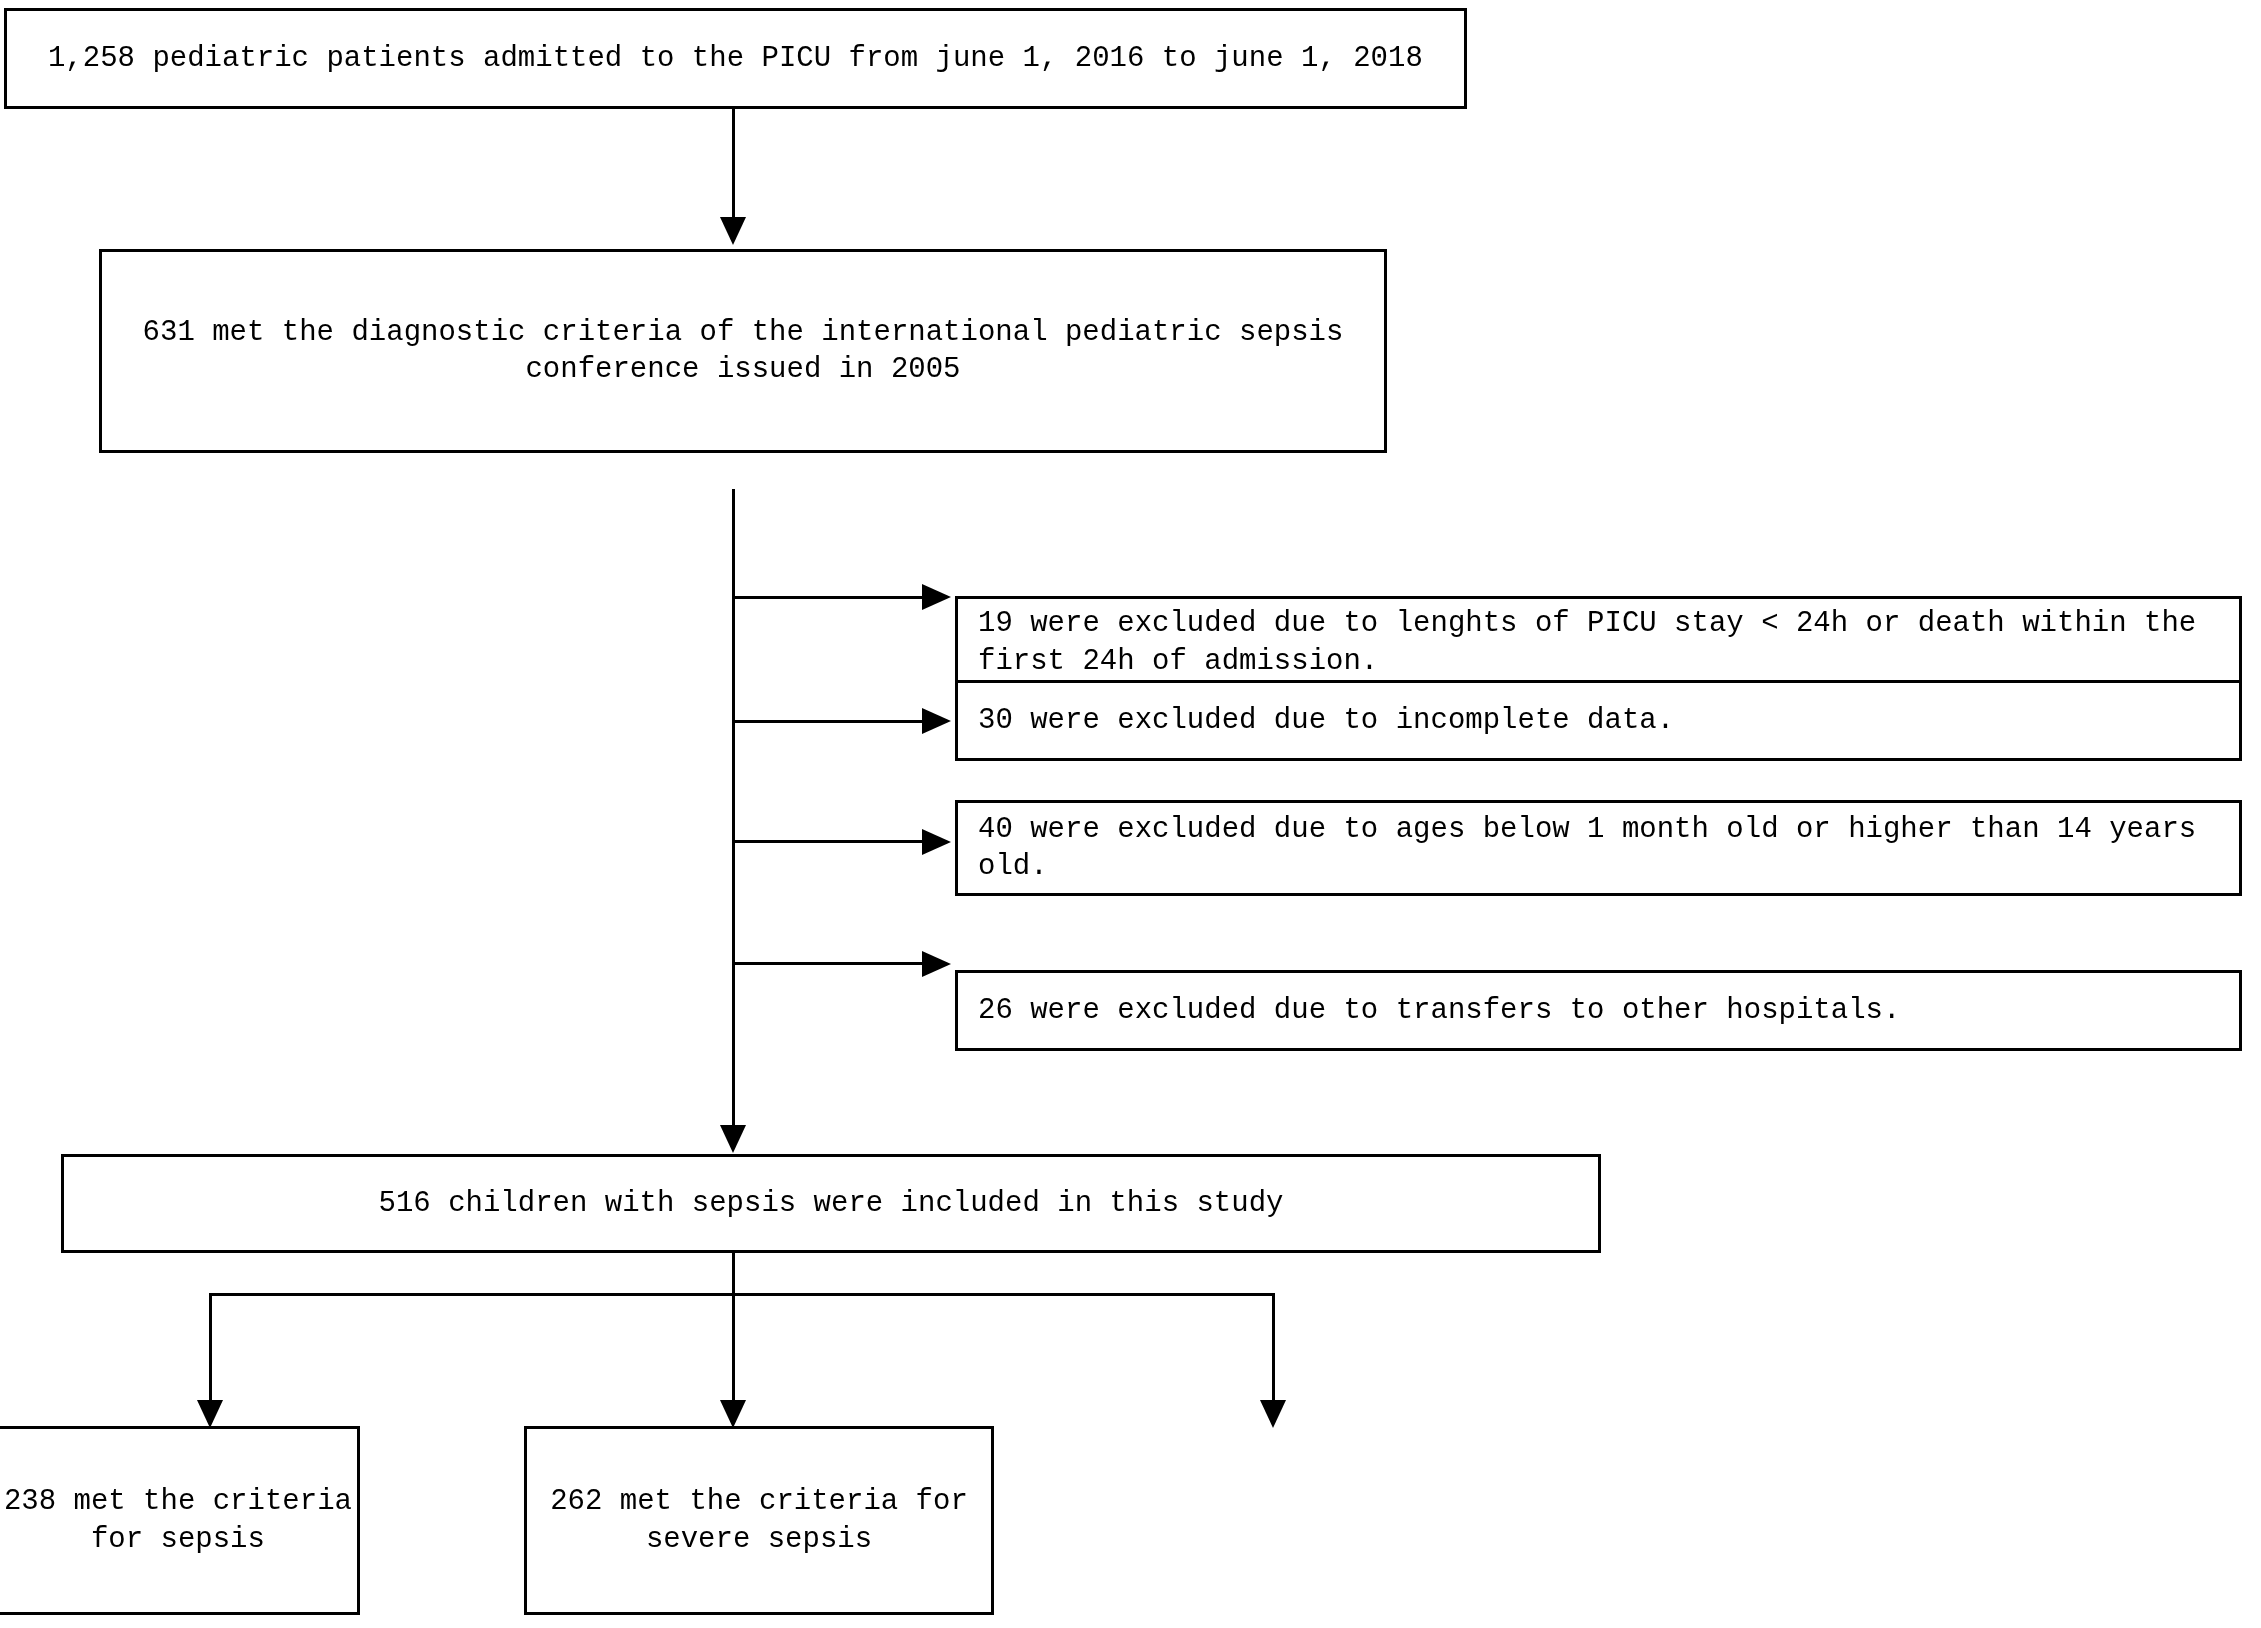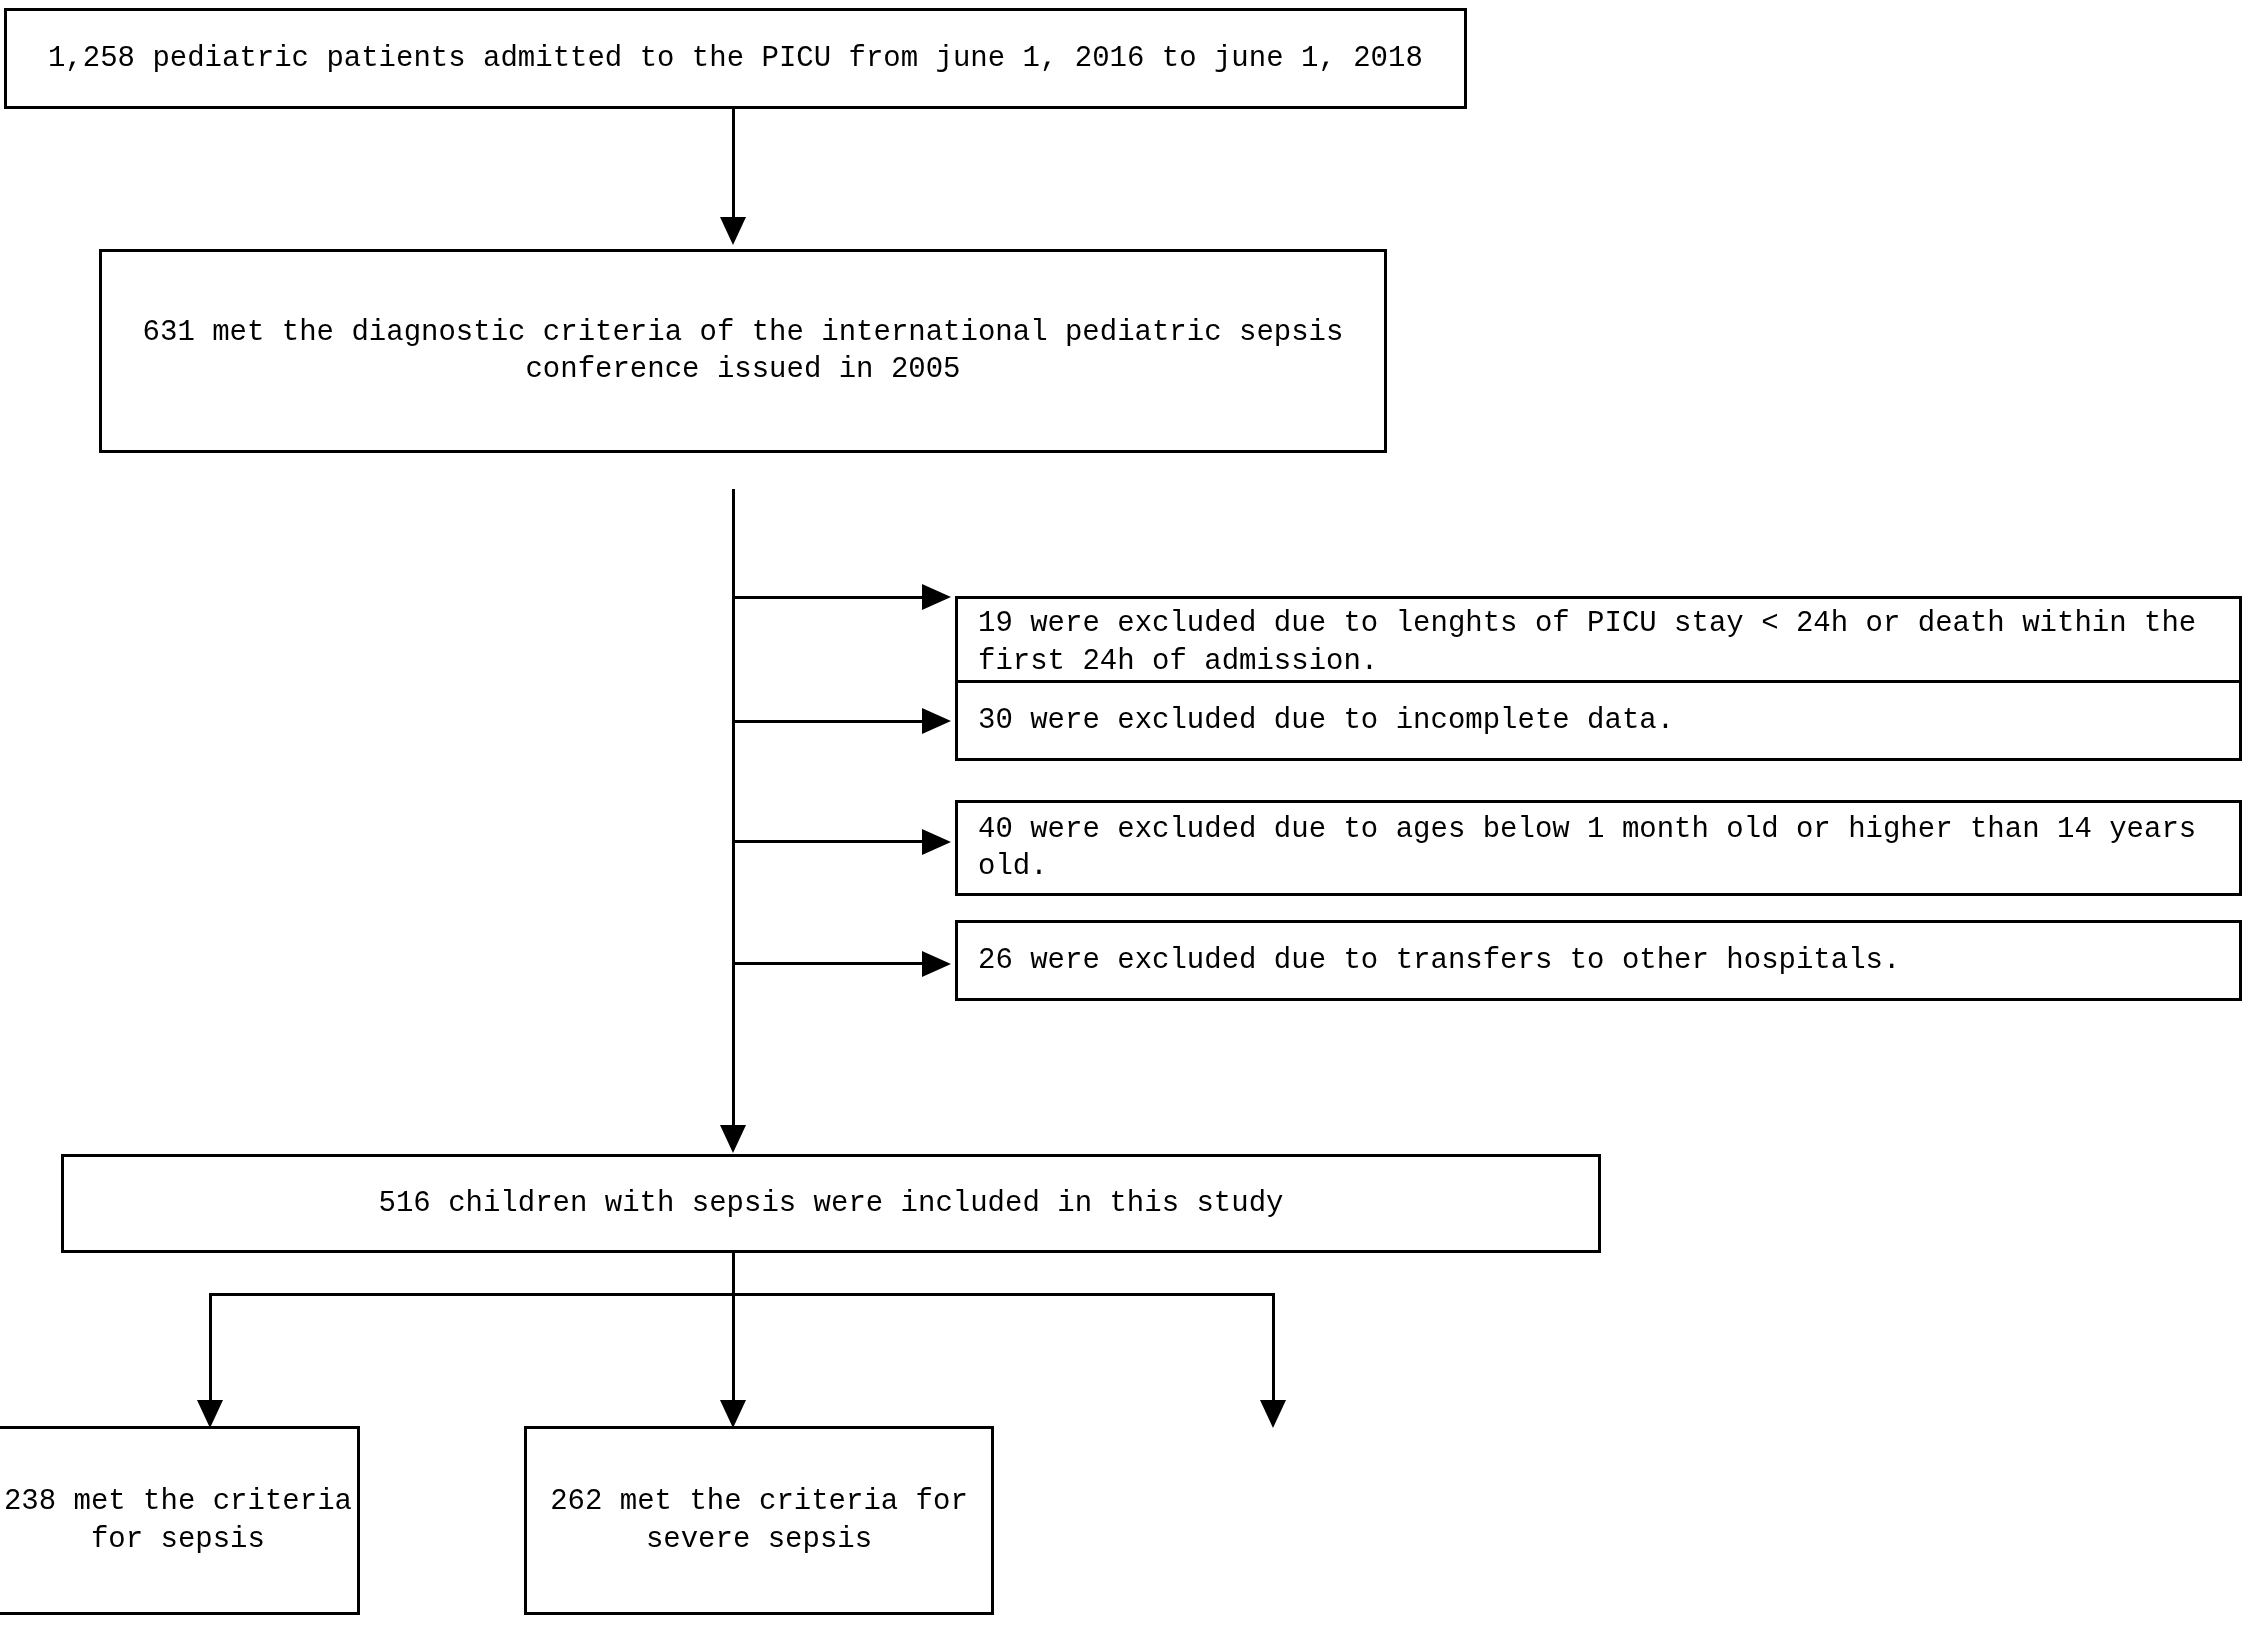--- a/index.html
+++ b/index.html
@@ -97,21 +97,21 @@
   </div>
 
   <div class="hline" style="left:734px; top:840px; width:188px;"></div>
   <div class="arrow-right" style="left:922px; top:829px;"></div>
   <div class="node left-txt" style="left:955px; top:800px; width:1287px; height:96px;">
     <span class="txt">40 were excluded due to ages below 1 month old or higher than 14 years old.</span>
   </div>
 
   <div class="hline" style="left:734px; top:962px; width:188px;"></div>
   <div class="arrow-right" style="left:922px; top:951px;"></div>
-  <div class="node left-txt" style="left:955px; top:920px; width:1287px; height:81px;">
+  <div class="node left-txt" style="left:955px; top:970px; width:1287px; height:81px;">
     <span class="txt">26 were excluded due to transfers to other hospitals.</span>
   </div>
 
   <div class="node center-txt" style="left:61px; top:1154px; width:1540px; height:99px;">
     <span class="txt">516 children with sepsis were included in this study</span>
   </div>
 
   <div class="vline" style="left:732px; top:1253px; height:147px;"></div>
 
   <div class="hline" style="left:209px; top:1293px; width:1065px;"></div>

